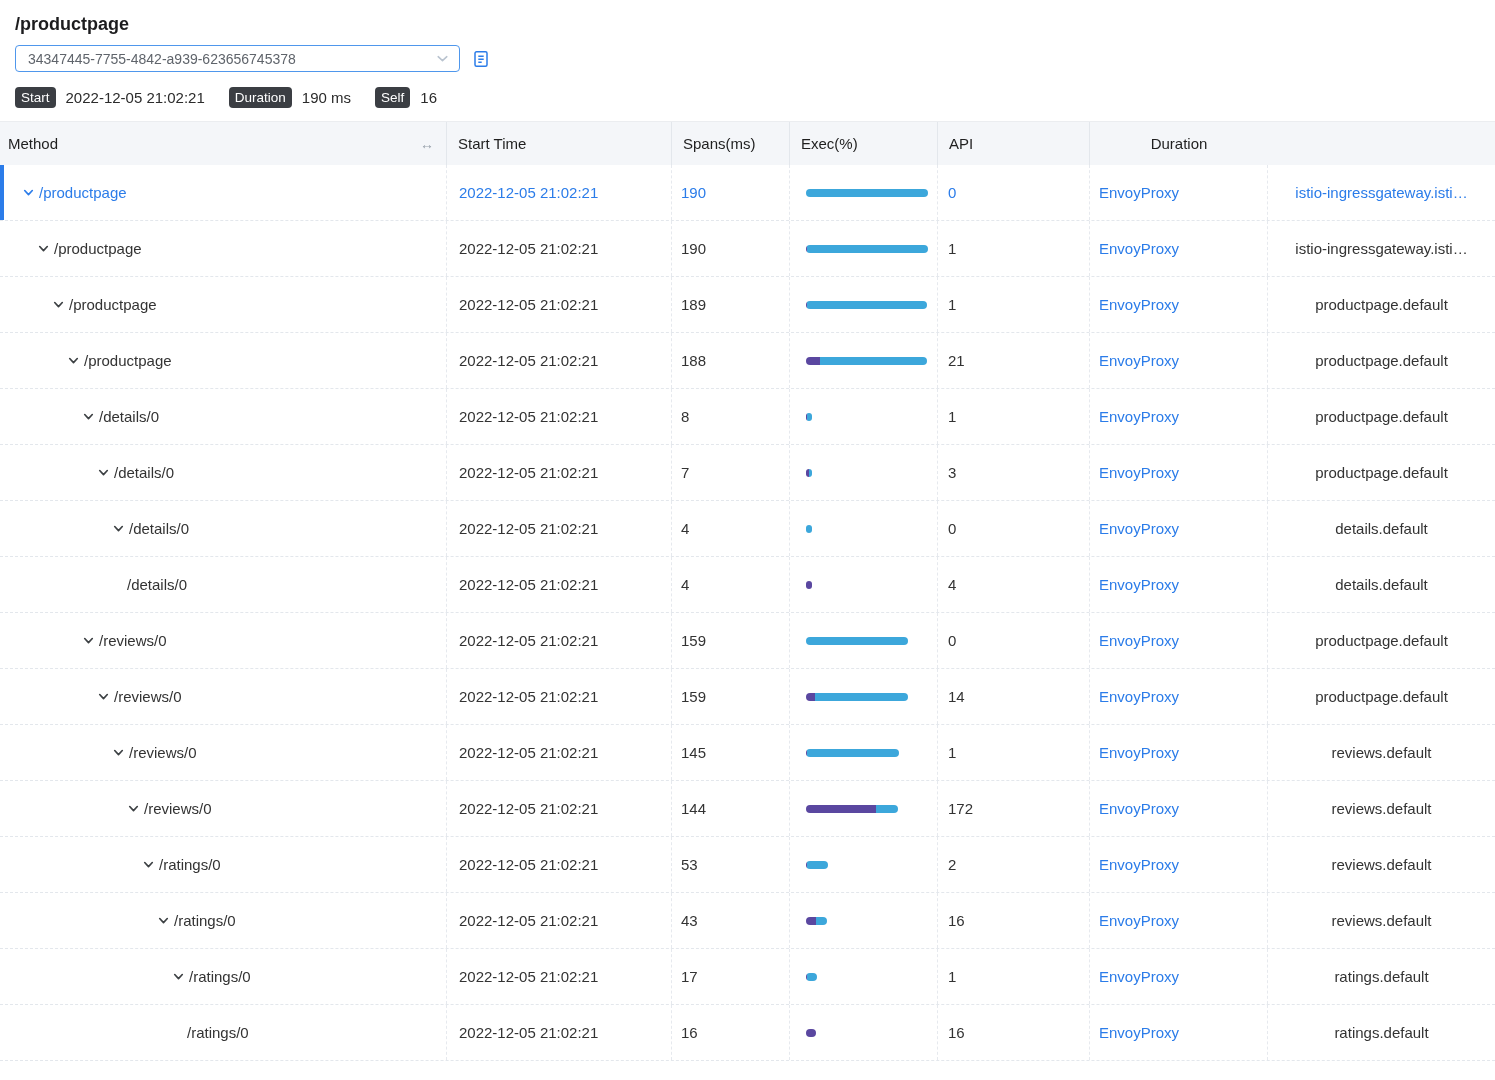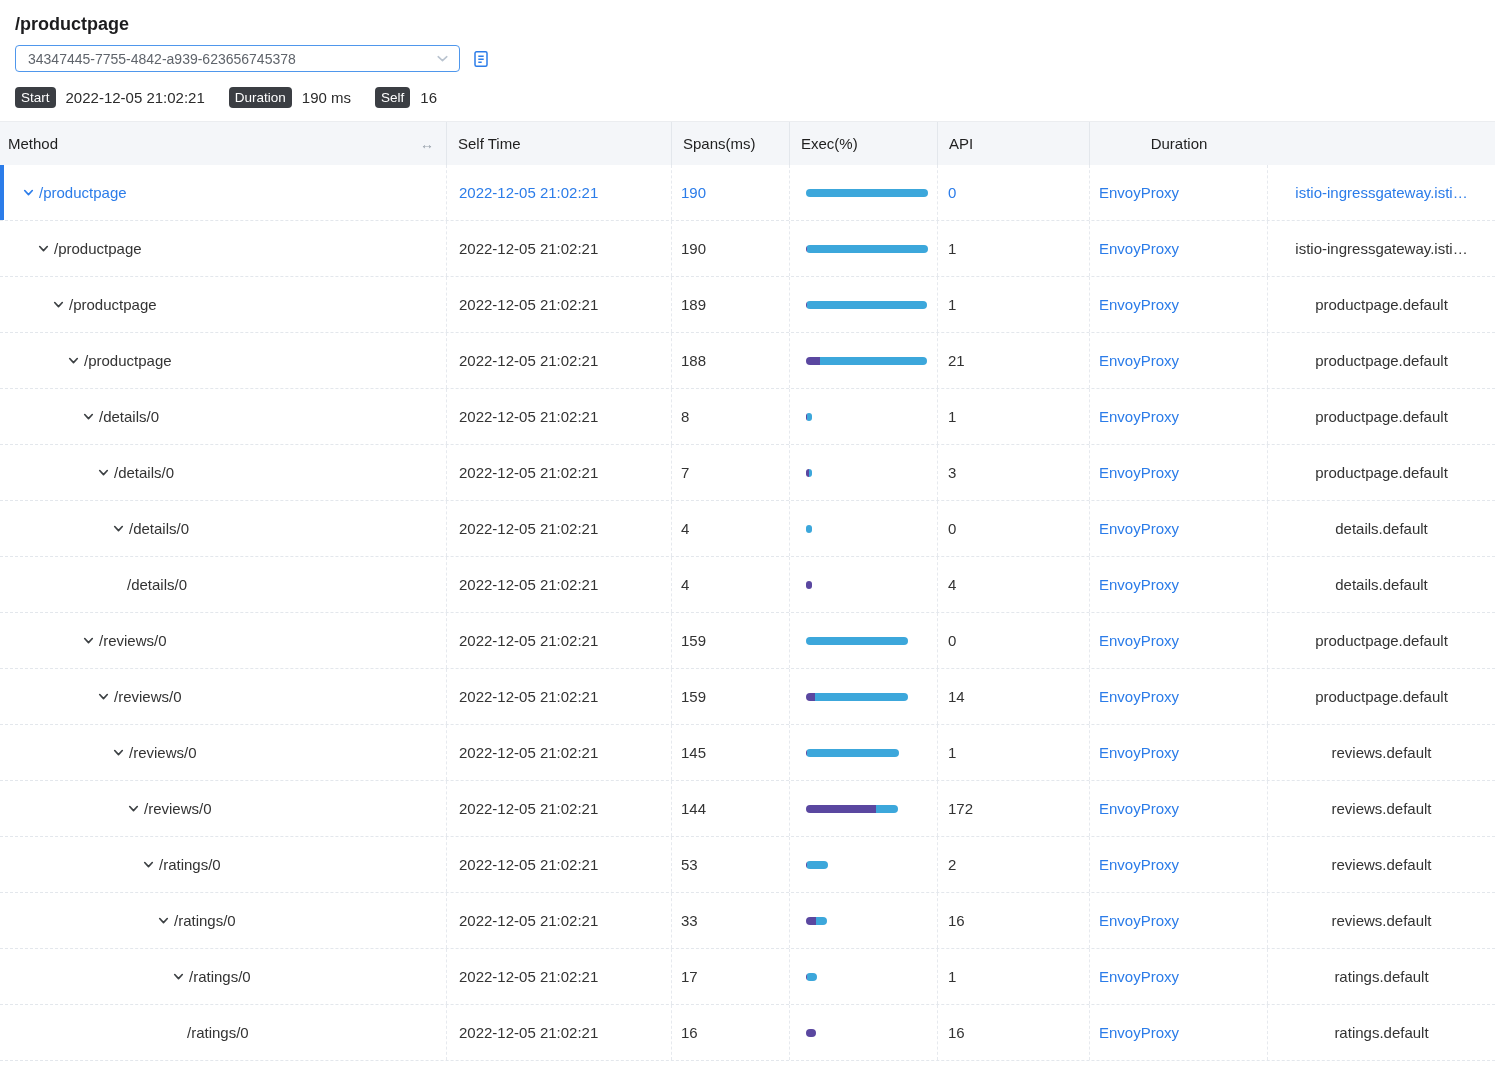--- a/index.html
+++ b/index.html
@@ -85,21 +85,21 @@
     <span class="meta-val">16</span>
   </div>
 </div>
 
 <div class="trace-table">
   <div class="thead">
     <div class="th th-method">
       <span>Method</span>
       <span class="resize-icon">↔</span>
     </div>
-    <div class="th">Self Time</div>
+    <div class="th">Start Time</div>
     <div class="th">Spans(ms)</div>
     <div class="th">Exec(%)</div>
     <div class="th">API</div>
     <div class="th th-service">Duration</div>
   </div>
   <div class="tbody" id="tbody">
       <div class="trow selected">
         <span class="sel-bar" style="background: rgb(43, 124, 233);"></span>
         <div class="td c-method" style="padding-left: 22px;">
           <span class="chevron">
@@ -367,21 +367,21 @@
       <div class="trow">
         <div class="td c-method" style="padding-left: 157px;">
           <span class="chevron">
             <svg width="13" height="13" viewBox="0 0 12 12">
               <path d="M2.5 4.2 6 8l3.5-3.8" fill="none" stroke="currentColor" stroke-width="1.5" stroke-linecap="round" stroke-linejoin="round"></path>
             </svg>
           </span>
           <span>/ratings/0</span>
         </div>
         <div class="td c-time">2022-12-05 21:02:21</div>
-        <div class="td c-exec">33</div>
+        <div class="td c-exec">43</div>
         <div class="td c-pct">
           <span class="bar" style="width: 21px;">
             <span class="bar-self" style="width: 10px; background: rgb(90, 71, 160);"></span>
             <span class="bar-rest" style="background: rgb(60, 167, 219);"></span>
           </span>
         </div>
         <div class="td c-self">16</div>
         <div class="td c-api">EnvoyProxy</div>
         <div class="td c-service">reviews.default</div>
       </div>

